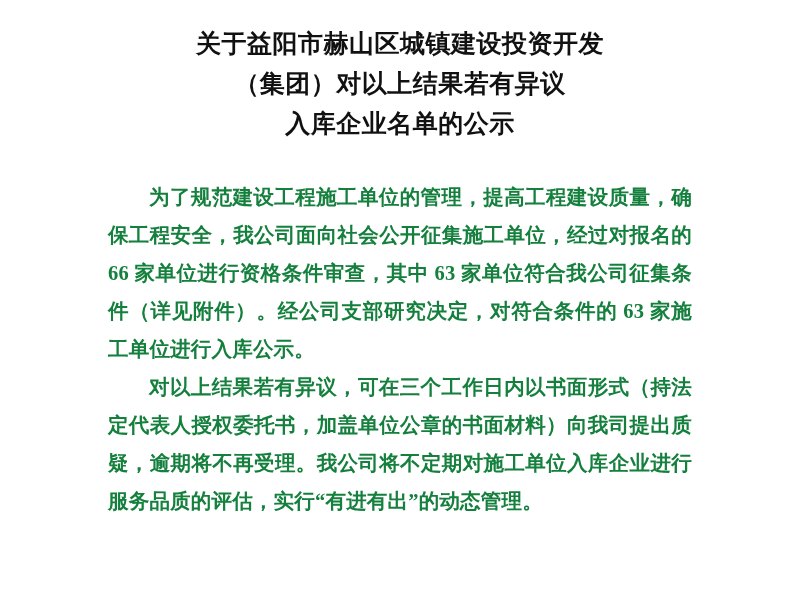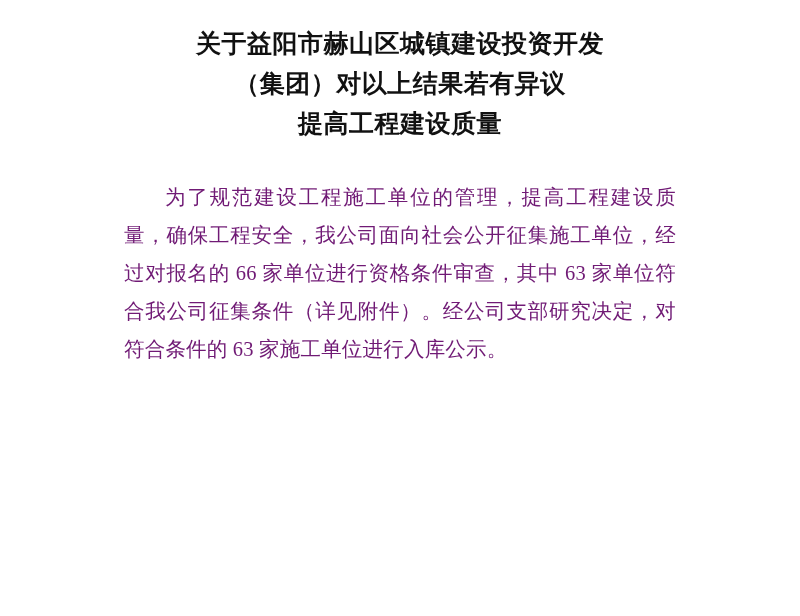--- a/index.html
+++ b/index.html
@@ -38,37 +38,39 @@
     white-space: nowrap;
   }
   .body-block {
     margin-top: 34px;
   }
   .para {
     font-size: 20.5px;
     line-height: 38px;
     text-align: justify;
     text-justify: inter-ideograph;
-    margin: 16px;
+    margin: 0;
     letter-spacing: 0.2px;
-    color: #701a75;
+    color: #15803d;
     text-indent: 2em;
+    font-weight: bold;
   }
   .para + .para {
     margin-top: 0;
   }
 </style>
 </head>
 <body>
 
 <div class="page">
 
   <h1 class="doc-title">
     <span class="tline">关于益阳市赫山区城镇建设投资开发</span>
     <span class="tline">（集团）对以上结果若有异议</span>
-    <span class="tline">提高工程建设质量</span>
+    <span class="tline">入库企业名单的公示</span>
   </h1>
 
   <div class="body-block">
     <p class="para">为了规范建设工程施工单位的管理，提高工程建设质量，确保工程安全，我公司面向社会公开征集施工单位，经过对报名的 66 家单位进行资格条件审查，其中 63 家单位符合我公司征集条件（详见附件）。经公司支部研究决定，对符合条件的 63 家施工单位进行入库公示。</p>
+    <p class="para">对以上结果若有异议，可在三个工作日内以书面形式（持法定代表人授权委托书，加盖单位公章的书面材料）向我司提出质疑，逾期将不再受理。我公司将不定期对施工单位入库企业进行服务品质的评估，实行“有进有出”的动态管理。</p>
   </div>
 
 </div>
 
 </body></html>

